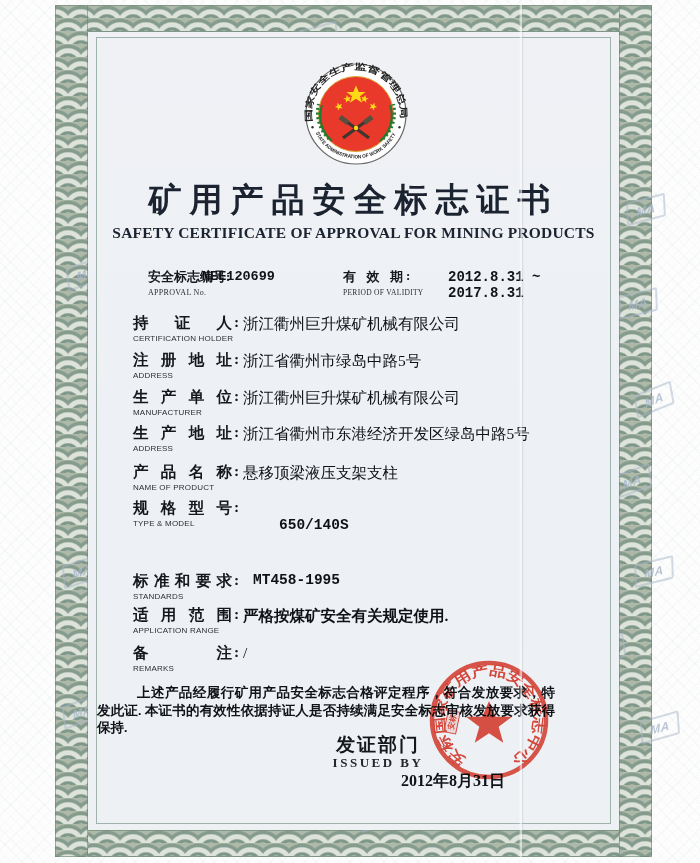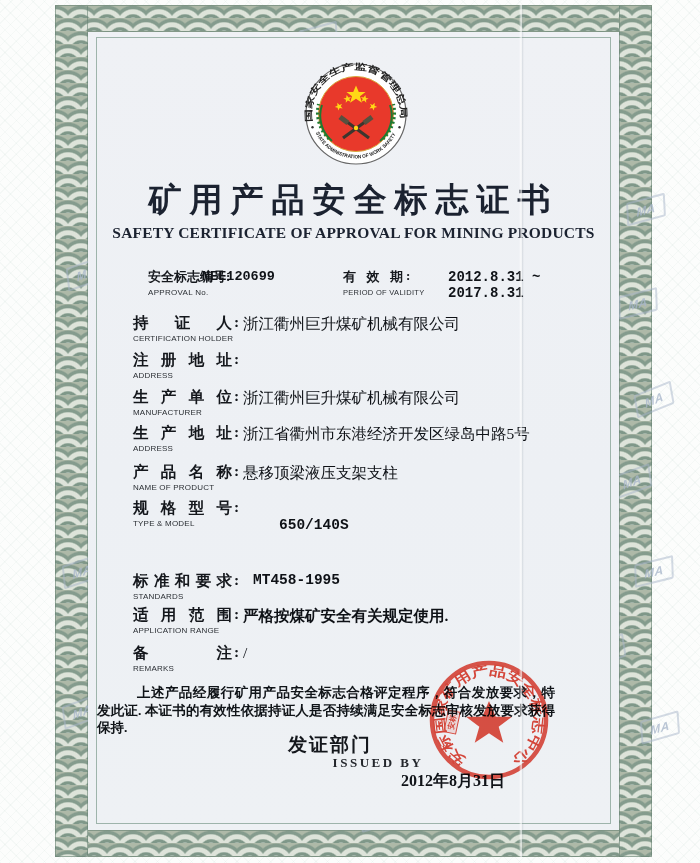--- a/index.html
+++ b/index.html
@@ -58,21 +58,21 @@
 
   
   .title-zh{position:absolute;top:146px;left:0;width:100%;text-align:center;
     font-size:33px;font-weight:700;letter-spacing:8px;color:#1b2230;}
   .title-en{position:absolute;top:192px;left:0;width:100%;text-align:center;
     font-size:15.5px;font-weight:700;letter-spacing:.2px;color:#1b2230;}
 
   
   .hdr{position:absolute;top:233px;left:0;width:100%;height:62px;}
   .hdr .lab{position:absolute;font-size:13px;font-weight:700;color:#16191e;}
-  .hdr .sub{position:absolute;font-family:Liberation Sans, sans-serif;font-size:8px;letter-spacing:.3px;color:#2a2e33;}
+  .hdr .sub{position:absolute;font-family:Liberation Serif, serif;font-size:8px;letter-spacing:.3px;color:#2a2e33;}
   .mono{font-family:"Liberation Mono","DejaVu Sans Mono",monospace;font-weight:bold;}
   #approval-label{left:60px;top:3px;}
   #approval-en{left:60px;top:23px;}
   #approval-value{position:absolute;left:114px;top:4px;font-size:13.5px;color:#101318;}
   #validity-label{left:255px;top:3px;width:60px;display:inline-block;text-align:justify;text-align-last:justify;}
   #validity-colon{position:absolute;left:318px;top:3px;font-size:13px;font-weight:700;}
   #validity-en{left:255px;top:23px;font-size:7.5px;}
   #validity-value{position:absolute;left:360px;top:4px;font-size:14px;font-weight:600;color:#101318;}
 
   
@@ -82,21 +82,21 @@
       text-align:justify;text-align-last:justify;}
   .zc{position:absolute;left:146px;top:0;font-size:15.5px;font-weight:700;color:#14171c;}
   .en{position:absolute;left:45px;top:21px;font-family:"Liberation Sans",sans-serif;
       font-size:8px;letter-spacing:.2px;color:#2a2e33;white-space:nowrap;}
   .val{position:absolute;left:155px;top:1px;font-size:15.5px;color:#0e1116;white-space:nowrap;}
   .val2{top:19px;margin-left:36px;}
 
   
   .declaration{position:absolute;left:9px;top:652px;width:458px;
     font-size:13.5px;font-weight:700;line-height:17.5px;text-indent:40px;color:#101418;text-align:justify;}
-  .issue-zh{position:absolute;left:200px;top:700px;width:180px;text-align:left;
+  .issue-zh{position:absolute;left:200px;top:700px;width:180px;text-align:center;
     font-size:19px;font-weight:700;letter-spacing:2px;color:#14171c;}
   .issue-en{position:absolute;left:200px;top:723px;width:180px;text-align:center;
     font-size:13px;font-weight:600;letter-spacing:2.5px;color:#23262b;}
   .issue-date{position:absolute;left:313px;top:739px;font-size:16px;font-weight:700;color:#101318;}
 
   
   .seal{position:absolute;left:331px;top:618px;width:140px;height:140px;
     mix-blend-mode:multiply;opacity:.92;}
 </style>
 </head>
@@ -196,20 +196,21 @@
   <div class="row" style="top:281px">
     <span class="zl">持证人</span>
     <span class="zc">:</span>
     <span class="en">CERTIFICATION HOLDER</span>
     <span class="val">浙江衢州巨升煤矿机械有限公司</span>
   </div>
   <div class="row" style="top:318px">
     <span class="zl">注册地址</span>
     <span class="zc">:</span>
     <span class="en">ADDRESS</span>
+    <span class="val">浙江省衢州市绿岛中路5号</span>
   </div>
   <div class="row" style="top:355px">
     <span class="zl">生产单位</span>
     <span class="zc">:</span>
     <span class="en">MANUFACTURER</span>
     <span class="val">浙江衢州巨升煤矿机械有限公司</span>
   </div>
   <div class="row" style="top:391px">
     <span class="zl">生产地址</span>
     <span class="zc">:</span>

